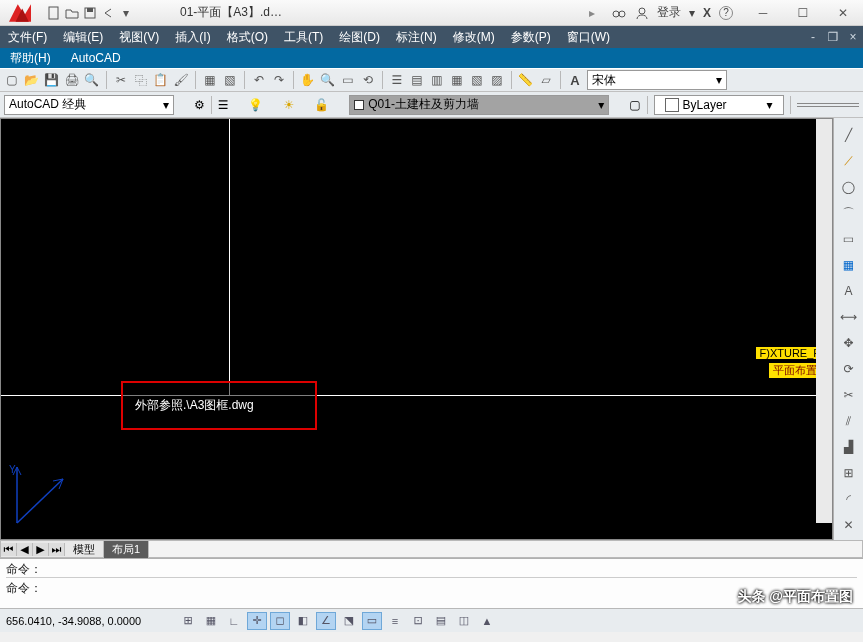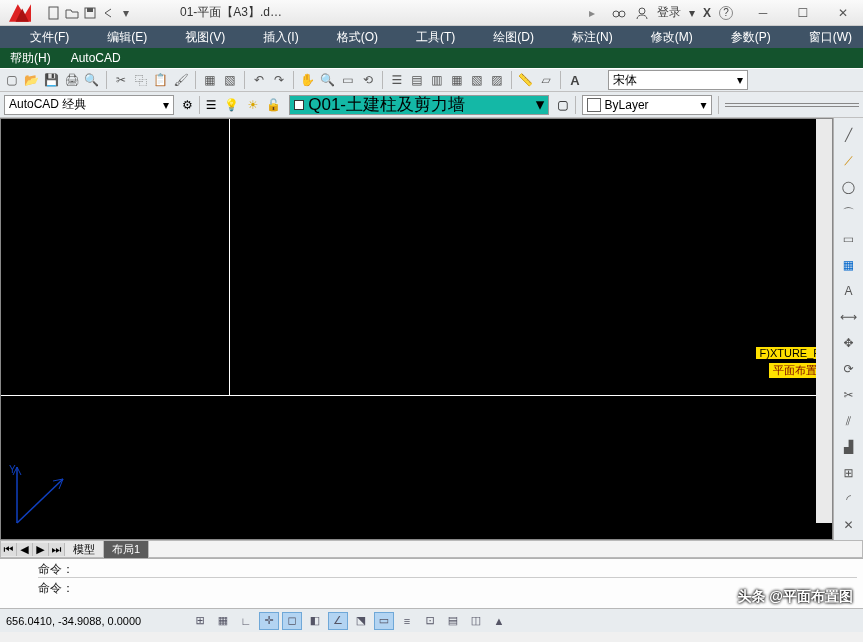--- a/index.html
+++ b/index.html
@@ -8,53 +8,53 @@
 .app-logo { width: 40px; height: 26px; display: flex; align-items: center; justify-content: center; }
 .app-logo svg { width: 28px; height: 22px; }
 .qat { display: flex; gap: 2px; padding: 2px 6px; }
 .qat .ico, .toolbar .ico { width: 16px; height: 16px; display: flex; align-items: center; justify-content: center; color: #555; }
 .title { flex: 1; text-align: left; padding-left: 40px; font-size: 12px; color: #333; }
 .search-box { width: 190px; height: 20px; border: 1px solid #bbb; background: #fff; padding: 0 4px; color: #999; font-style: italic; }
 .topicons { display: flex; gap: 8px; padding: 0 10px; align-items: center; color: #444; font-size: 12px; }
 .win-controls { display: flex; margin-left: auto; }
 .win-btn { width: 40px; height: 24px; display: flex; align-items: center; justify-content: center; color: #555; }
 .menubar { background: #3f5366; color: #fff; display: flex; align-items: center; font-size: 12px; height: 22px; }
-.menubar .m { padding: 3px 8px; white-space: nowrap; margin-left: 22px; }
-.menubar2 { background: #14532d; color: #fff; display: flex; align-items: center; height: 20px; }
+.menubar .m { padding: 3px 8px; white-space: nowrap; }
+.menubar2 { background: #0369a1; color: #fff; display: flex; align-items: center; height: 20px; }
 .menubar2 .m { padding: 2px 10px; }
 .mdi-ctrl { margin-left: auto; display: flex; }
 .mdi-ctrl span { width: 20px; text-align: center; color: #cfd8e0; }
 .toolbar { background: #e8ecef; border-top: 1px solid #fff; border-bottom: 1px solid #c0c0c0; display: flex; align-items: center; height: 24px; padding: 0 4px; gap: 4px; }
 .tb-sep { width: 1px; height: 18px; background: #b8b8b8; margin: 0 2px; }
 .propbar { background: #e8ecef; border-bottom: 1px solid #c0c0c0; display: flex; align-items: center; height: 26px; }
-.propbar .cell { display: flex; align-items: center; padding: 0 4px; gap: 8px; }
+.propbar .cell { display: flex; align-items: center; padding: 0 4px; gap: 20px; }
 .wsdrop { width: 170px; height: 20px; border: 1px solid #999; background: #fff; padding: 0 4px; display: flex; align-items: center; justify-content: space-between; font-size: 12px; }
-.layerdrop { width: 260px; height: 20px; border: 1px solid #999; background: #14b8a6; padding: 0 4px; display: flex; align-items: center; gap: 4px; font-size: 17px; }
-.bylayerdrop { width: 130px; height: 20px; border: 1px solid #999; background: #fff; padding: 0 4px; display: flex; align-items: center; gap: 4px; font-size: 12px; }
-.fontdrop { width: 140px; height: 20px; border: 1px solid #999; background: #fff; padding: 0 4px; display: flex; align-items: center; justify-content: space-between; font-size: 12px; margin-left: 21px; }
+.layerdrop { width: 260px; height: 20px; border: 1px solid #999; background: #a3a3a3; padding: 0 4px; display: flex; align-items: center; gap: 4px; font-size: 12px; }
+.bylayerdrop { width: 130px; height: 20px; border: 1px solid #999; background: #fff; padding: 0 10px; display: flex; align-items: center; gap: 4px; font-size: 12px; }
+.fontdrop { width: 140px; height: 20px; border: 1px solid #999; background: #fff; padding: 0 4px; display: flex; align-items: center; justify-content: space-between; font-size: 12px; }
 .main { display: flex; height: 422px; background: #bfbfbf; }
 .canvas { flex: 1; background: #000; position: relative; border: 1px solid #888; }
 .rpanel { width: 30px; background: #e8ecef; border-left: 1px solid #b0b0b0; display: flex; flex-direction: column; align-items: center; gap: 4px; padding-top: 6px; }
 .rpanel .ric { width: 22px; height: 22px; display: flex; align-items: center; justify-content: center; color: #555; }
 .axes { position: absolute; left: 8px; bottom: 8px; }
 .crosshair-v { position: absolute; left: 228px; top: 0; width: 1px; height: 276px; background: #fff; }
 .crosshair-h { position: absolute; left: 0; top: 276px; right: 0; height: 1px; background: #fff; }
 .tooltip-box { position: absolute; left: 120px; top: 262px; border: 2px solid #d00; background: rgba(0,0,0,.5); color: #fff; padding: 14px 12px; width: 196px; font-size: 12px; }
 .ylabel { position: absolute; right: 0; top: 228px; background: #ffe000; color: #000; font-size: 11px; padding: 0 4px; }
 .ylabel2 { position: absolute; right: 0; top: 244px; background: #ffe000; color: #7a0000; font-size: 11px; padding: 0 4px; }
 .vscroll { position: absolute; right: 0; top: 0; width: 16px; bottom: 16px; background: #eaeaea; }
 .hscroll-row { height: 18px; background: #e8e8e8; display: flex; align-items: center; border: 1px solid #b8b8b8; font-size: 11px; }
 .hs-btn { width: 16px; text-align: center; background: #ddd; border-right: 1px solid #bbb; }
 .tab { padding: 1px 8px; border-right: 1px solid #bbb; }
 .tab.active { background: #5b5b5b; color: #fff; }
 .cmd { background: #fdfdfd; border-top: 1px solid #b0b0b0; padding: 2px 6px; font-family: Consolas, monospace; font-size: 12px; color: #222; height: 50px; position: relative; }
-.cmd-line { line-height: 16px; margin-left: 32px; }
+.cmd-line { line-height: 16px; }
 .cmd-input { border-top: 1px solid #ccc; padding-top: 2px; }
 .watermark { position: absolute; right: 10px; bottom: 2px; color: #fff; text-shadow: 0 0 3px #000, 0 0 3px #000; font-size: 14px; font-weight: bold; pointer-events: none; }
-.statusbar { height: 24px; background: #e8ecef; border-top: 1px solid #b8b8b8; display: flex; align-items: center; padding: 0 6px; font-size: 11px; gap: 14px; }
+.statusbar { height: 24px; background: #e8ecef; border-top: 1px solid #b8b8b8; display: flex; align-items: center; padding: 0 6px; font-size: 11px; gap: 2px; }
 .status-coord { min-width: 170px; }
 .status-icons { display: flex; gap: 3px; }
 .status-icons .sic { width: 20px; height: 18px; display: flex; align-items: center; justify-content: center; border: 1px solid transparent; color: #556; }
 .sic.on { background: #b3d4f2; border: 1px solid #6fa8d8; }
 .colorbox { width: 14px; height: 14px; border: 1px solid #666; }
 svg { display: block; }
 </style>
 </head>
 <body>
 
@@ -211,20 +211,21 @@
   <div class="tb-sep"></div>
   <div class="cell" style="flex:1">
     <div style="flex:1;height:4px;border-top:1px solid #888;border-bottom:1px solid #888"></div>
   </div>
 </div>
 
 <div class="main">
   <div class="canvas">
     <div class="crosshair-v"></div>
     <div class="crosshair-h"></div>
+    <div class="tooltip-box">外部参照.\A3图框.dwg</div>
     <div class="ylabel">F)XTURE_FU</div>
     <div class="ylabel2">平面布置图</div>
     <svg class="axes" width="60" height="70">
       <path d="M8 62 L8 6" stroke="#1040c0" stroke-width="1.5"></path>
       <path d="M8 6 L4 14 M8 6 L12 14" stroke="#1040c0"></path>
       <path d="M8 62 L54 18" stroke="#1040c0" stroke-width="1.5"></path>
       <path d="M54 18 L44 20 M54 18 L50 28" stroke="#1040c0"></path>
       <text x="0" y="12" fill="#1040c0" font-size="10">Y</text>
     </svg>
     <div class="vscroll"></div>

